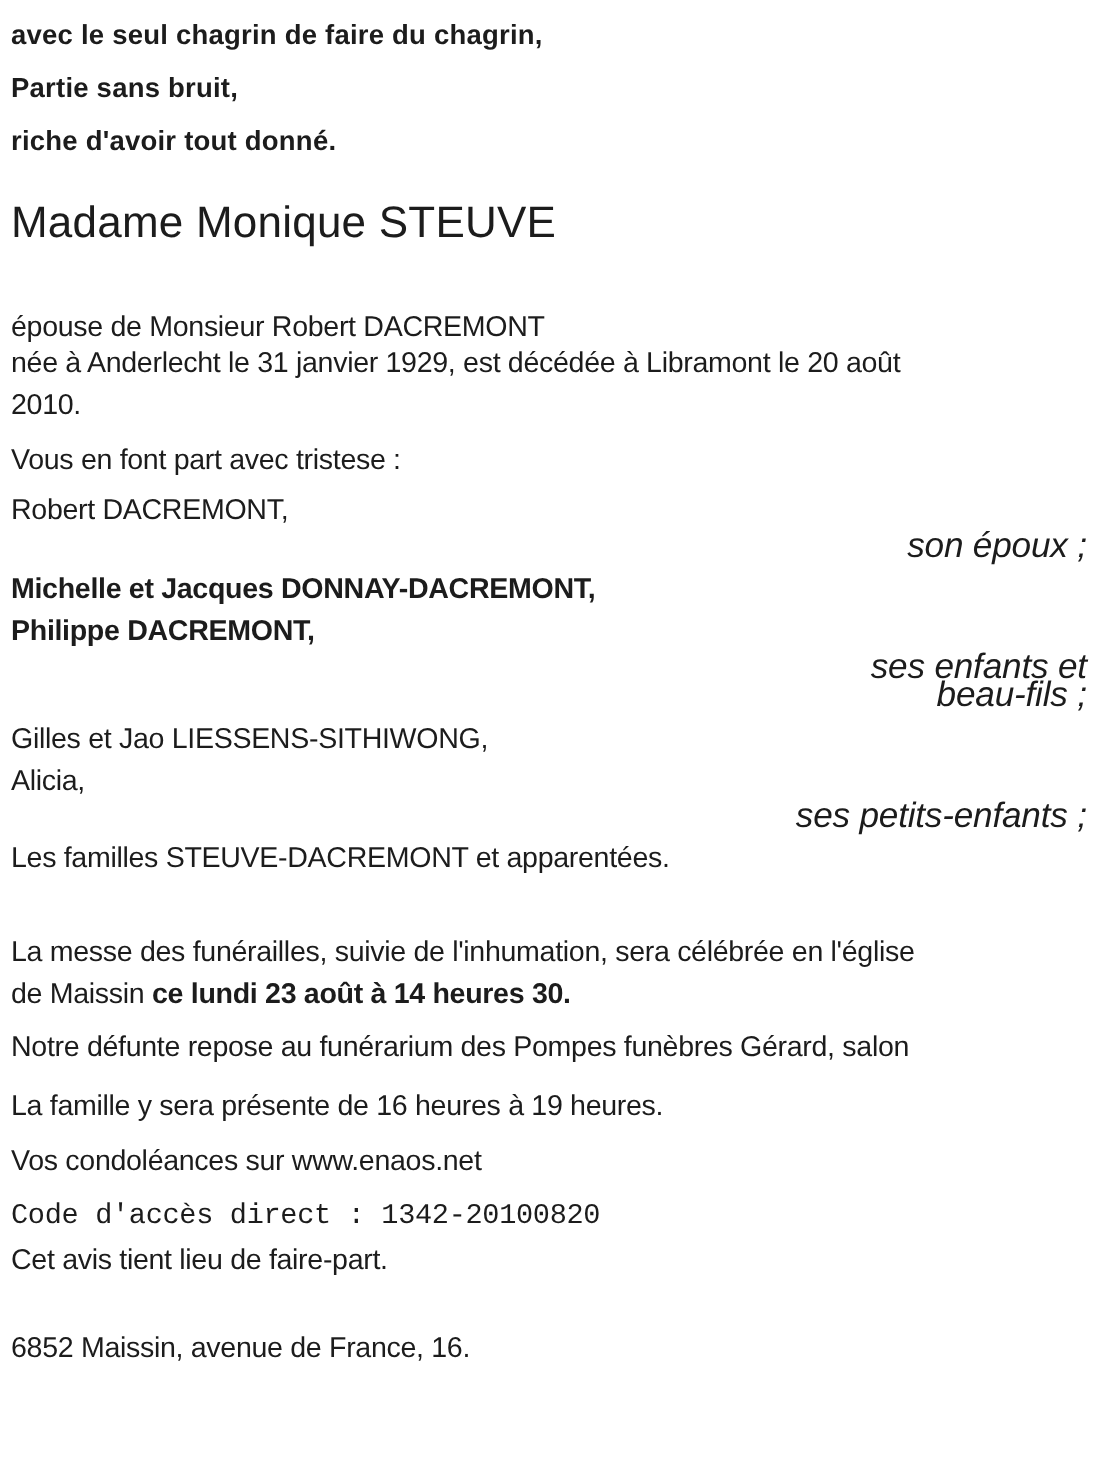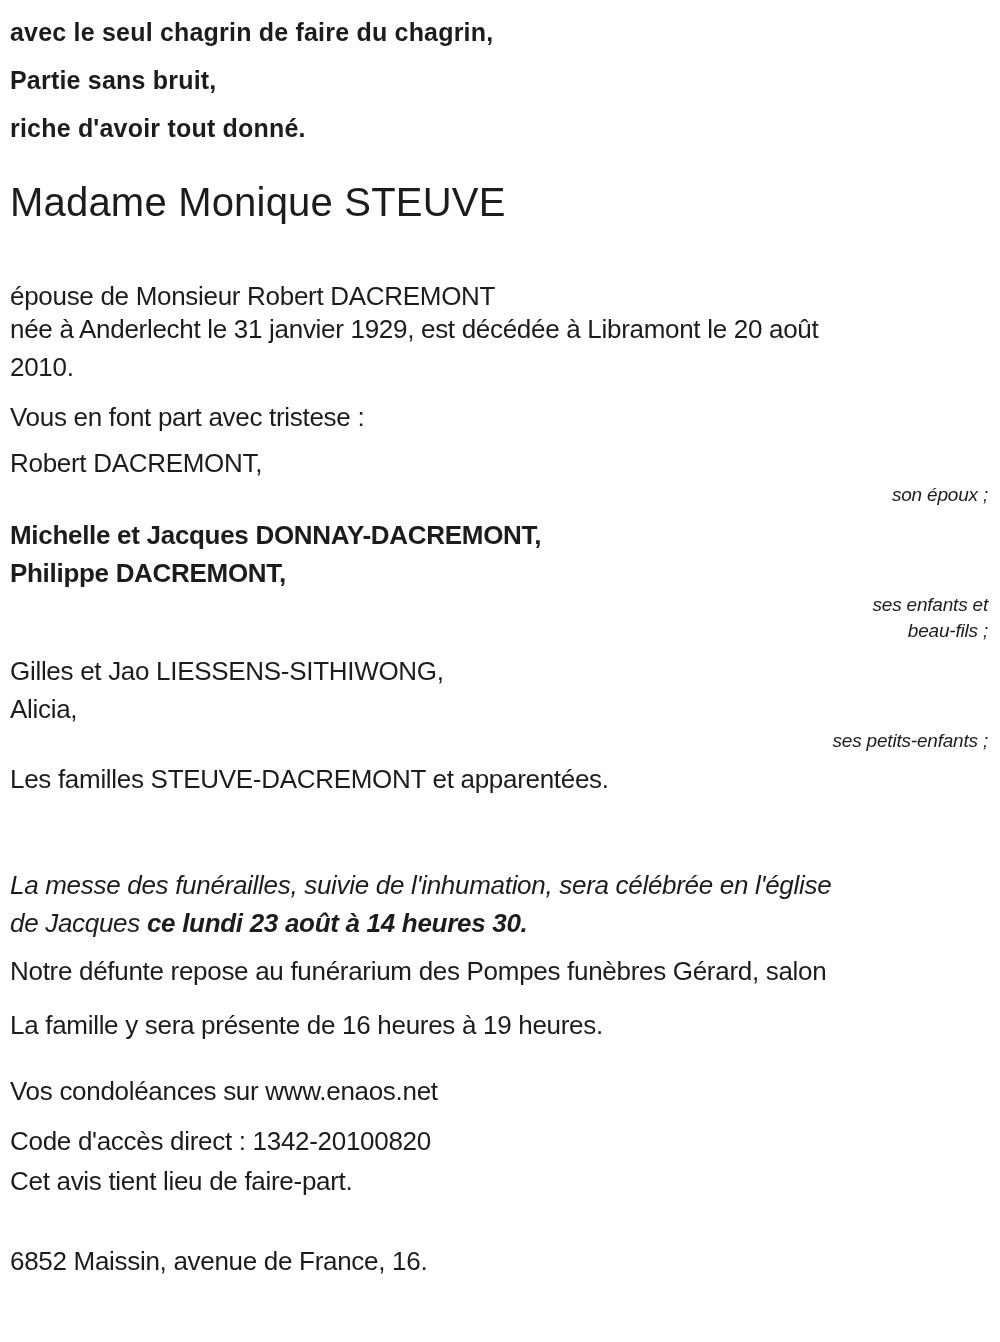--- a/index.html
+++ b/index.html
@@ -43,32 +43,32 @@
     letter-spacing: -0.3px;
     line-height: 38px;
   }
   .spouse   { margin-top: 58px; line-height: 28px; }
   .vital    { }
   .intro    { margin-top: 12px; }
   .names-1  { margin-top: 8px; }
   .names-2  { margin-top: 8px; font-weight: bold; }
   .names-3  { margin-top: 8px; }
   .relation {
-    font-size: 19px;
+    font-size: 32px;
     font-style: italic;
     letter-spacing: -0.2px;
     line-height: 26px;
     text-align: right;
   }
   .families { margin-top: 6px; }
-  .ceremony { margin-top: 68px; font-style: italic; }
+  .ceremony { margin-top: 48px; }
   .repose   { margin-top: 10px; }
   .presence { margin-top: 16px; }
-  .condolences { margin-top: 28px; }
-  .access   { margin-top: 12px; }
+  .condolences { margin-top: 12px; }
+  .access   { margin-top: 12px; font-family: Liberation Mono, monospace; }
   .notice   { margin-top: 2px; }
   .address  { margin-top: 42px; }
   .bold-inline { font-weight: 700; }
 </style>
 </head>
 <body>
 
 <div>
   <div class="epitaph-line">avec le seul chagrin de faire du chagrin,</div>
   <div class="epitaph-line">Partie sans bruit,</div>
@@ -107,21 +107,21 @@
   <span class="line">Alicia,</span>
 </p>
 <p class="relation">
   <span class="line">ses petits-enfants ;</span>
 </p>
 
 <p class="body-text families">Les familles STEUVE-DACREMONT et apparentées.</p>
 
 <p class="body-text ceremony">
   <span class="line">La messe des funérailles, suivie de l'inhumation, sera célébrée en l'église</span>
-  <span class="line"><span>de Jacques </span><span class="bold-inline">ce lundi 23 août à 14 heures 30.</span></span>
+  <span class="line"><span>de Maissin </span><span class="bold-inline">ce lundi 23 août à 14 heures 30.</span></span>
 </p>
 
 <p class="body-text repose">
   <span class="line">Notre défunte repose au funérarium des Pompes funèbres Gérard, salon</span>
 </p>
 
 <p class="body-text presence">La famille y sera présente de 16 heures à 19 heures.</p>
 
 <p class="body-text condolences">Vos condoléances sur www.enaos.net</p>
 

